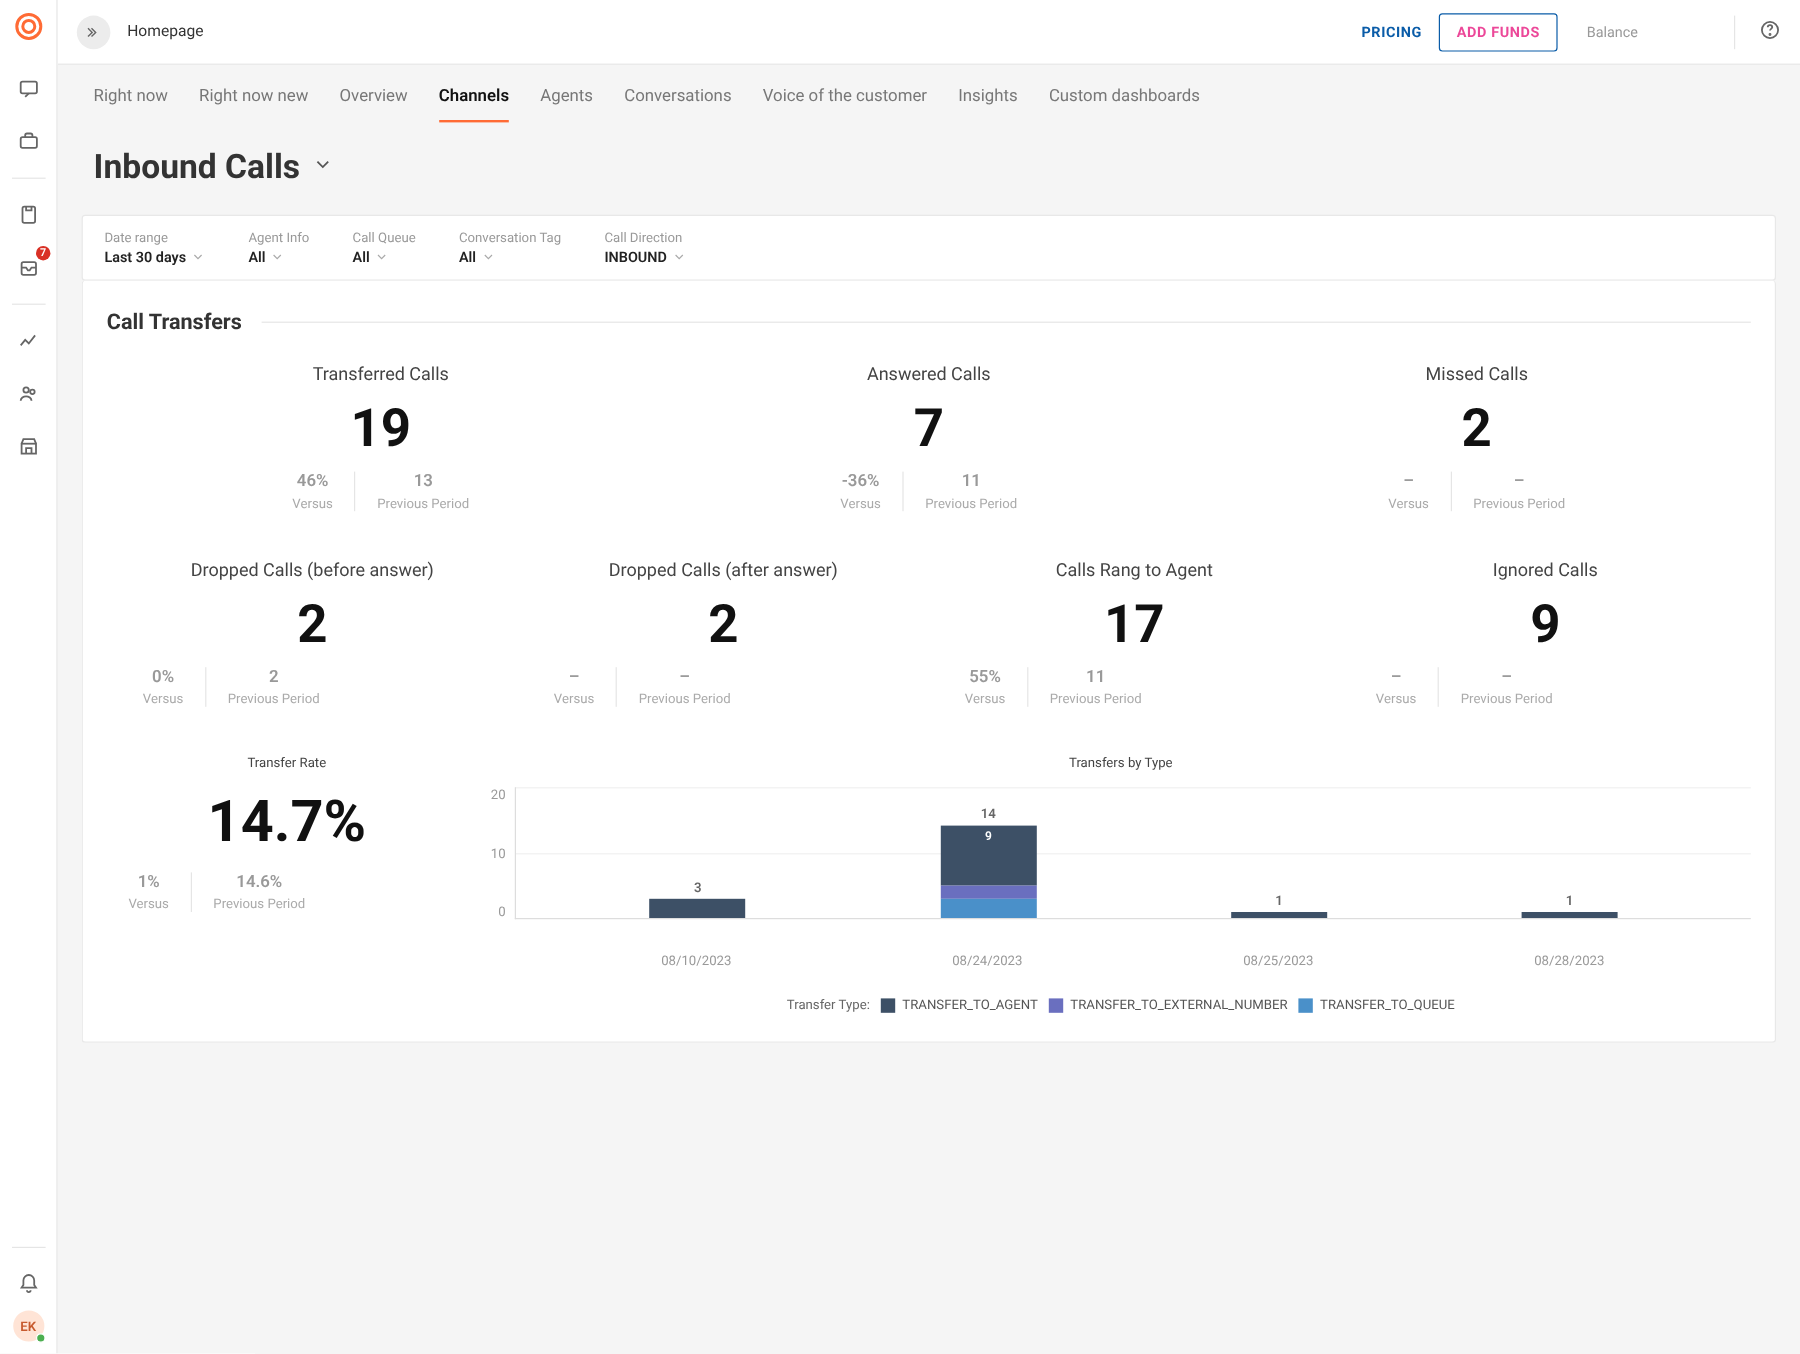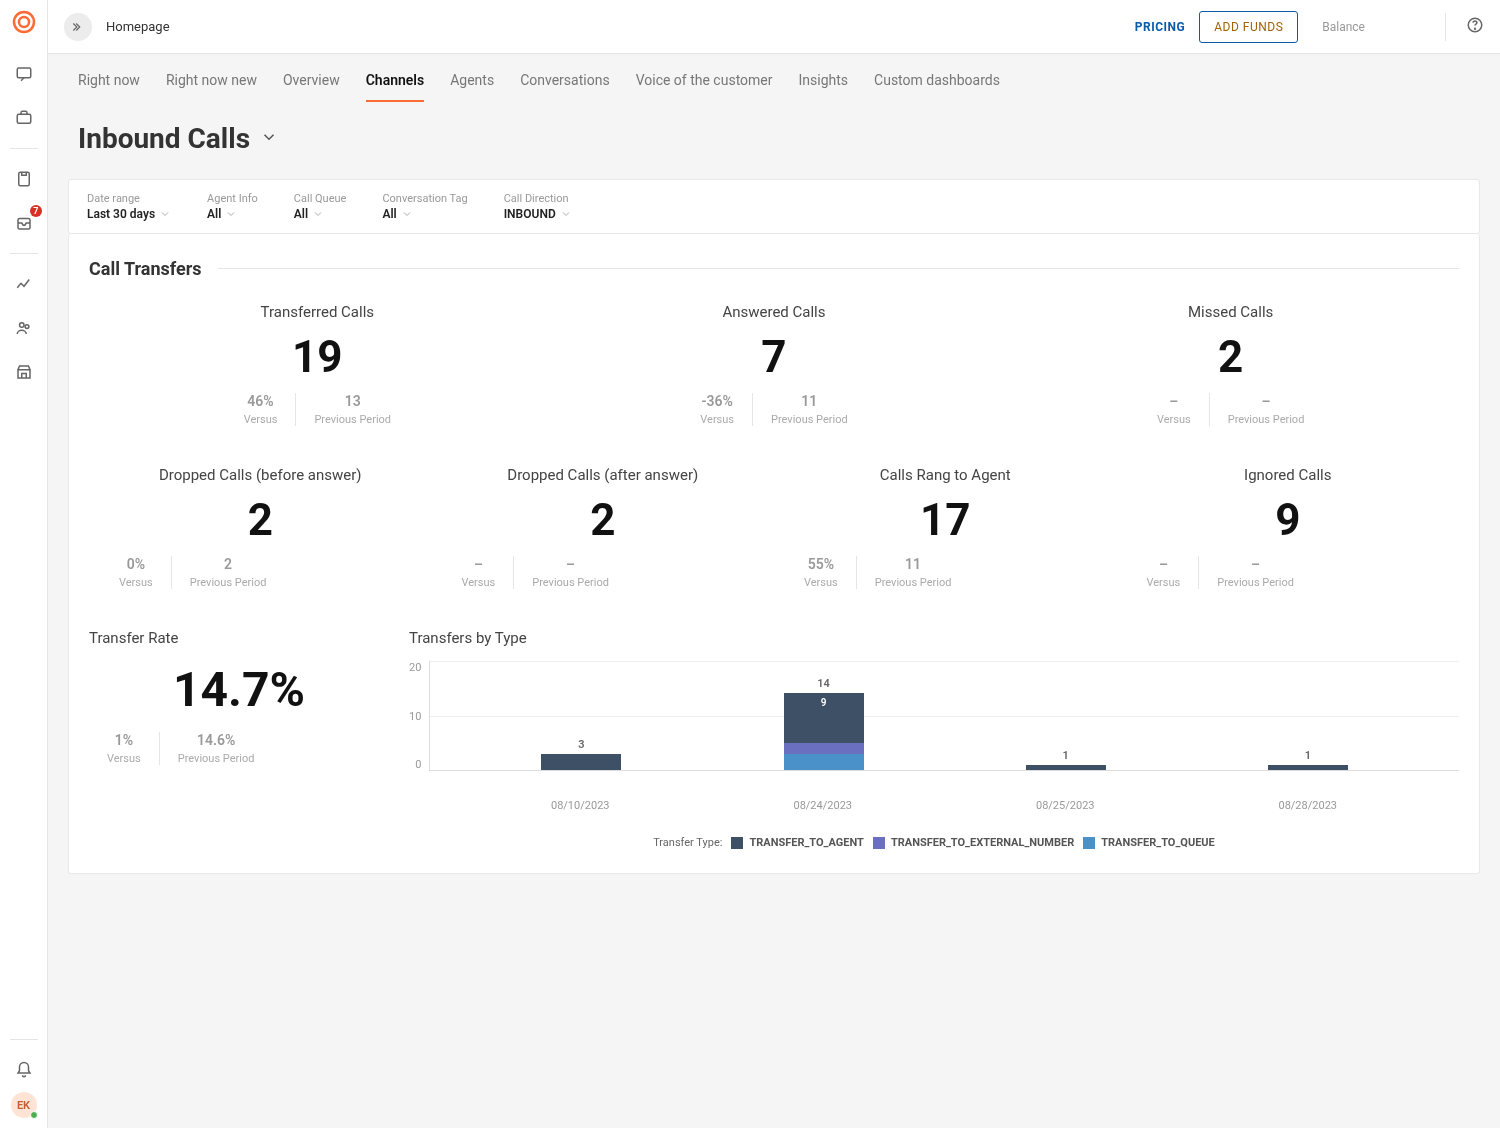--- a/index.html
+++ b/index.html
@@ -15,21 +15,21 @@
 .badge{position:absolute;top:-2px;right:-2px;background:#d93025;color:#fff;font-size:9px;line-height:12px;padding:0 3px;border-radius:6px;font-weight:600;}
 .avatar{width:26px;height:26px;border-radius:50%;background:#ffe4d6;color:#c75a2e;font-size:11px;font-weight:600;display:flex;align-items:center;justify-content:center;position:relative;margin-bottom:10px;}
 .status-dot{position:absolute;bottom:-1px;right:-1px;width:8px;height:8px;border-radius:50%;background:#4caf50;border:1.5px solid #fff;}
 .main{flex:1;display:flex;flex-direction:column;overflow:auto;}
 .topbar{height:54px;background:#fff;border-bottom:1px solid #e5e5e5;display:flex;align-items:center;padding:0 16px;}
 .collapse-btn{width:28px;height:28px;border-radius:50%;background:#ececec;display:flex;align-items:center;justify-content:center;margin-right:14px;cursor:pointer;color:#666;}
 .collapse-btn svg{width:14px;height:14px;}
 .page-title{font-size:13px;font-weight:400;}
 .topbar-spacer{flex:1;}
 .topbar-link{color:#0a5ca8;font-size:12px;font-weight:700;letter-spacing:.5px;margin:0 14px;cursor:pointer;}
-.btn-outline{border:1px solid #0a5ca8;color:#a16207;font-size:12px;font-weight:400;letter-spacing:.5px;padding:8px 14px;border-radius:3px;cursor:pointer;background:#fff;}
+.btn-outline{border:1px solid #0a5ca8;color:#ec4899;font-size:12px;font-weight:700;letter-spacing:.5px;padding:8px 14px;border-radius:3px;cursor:pointer;background:#fff;}
 .balance-label{font-size:12px;color:#999;margin-left:24px;margin-right:60px;}
 .vdiv{width:1px;height:28px;background:#e5e5e5;margin:0 20px;}
 .help-icon{color:#666;cursor:pointer;}
 .help-icon svg{width:18px;height:18px;}
 .content{padding:0;}
 .tabs{display:flex;padding:18px 30px 0 30px;gap:26px;font-size:14px;}
 .tab{color:#777;cursor:pointer;padding-bottom:12px;}
 .tab.active{color:#111;font-weight:600;border-bottom:2px solid #ff6b35;}
 .section-title-row{display:flex;align-items:center;padding:20px 30px 24px 30px;}
 .section-title{font-size:28px;font-weight:700;margin-right:10px;}
@@ -50,36 +50,36 @@
 .metric-title{font-size:15px;color:#444;margin-bottom:14px;}
 .metric-value{font-size:44px;font-weight:700;color:#111;line-height:1;margin-bottom:14px;}
 .metric-compare{display:flex;justify-content:flex-start;gap:0;font-size:12px;color:#999;}
 .compare-col{display:flex;flex-direction:column;align-items:center;padding:0 18px;}
 .compare-col:first-child{border-right:1px solid #e5e5e5;}
 .compare-val{font-size:14px;color:#999;font-weight:600;margin-bottom:4px;}
 .compare-lbl{font-size:11px;color:#aaa;}
 .bottom-row{display:flex;gap:20px;}
 .rate-card{width:300px;text-align:center;}
 .chart-card{flex:1;}
-.chart-title{font-size:15px;color:#444;text-align:left;margin-bottom:14px;}
+.chart-title{font-size:11px;color:#444;text-align:center;margin-bottom:14px;}
 .rate-value{font-size:48px;font-weight:700;color:#111;margin-bottom:14px;}
 .chart-area{display:flex;height:130px;}
 .y-axis{display:flex;flex-direction:column;justify-content:space-between;align-items:flex-end;font-size:11px;color:#999;padding-right:8px;height:110px;}
 .bars-zone{flex:1;position:relative;height:110px;border-left:1px solid #ddd;border-bottom:1px solid #ddd;display:flex;align-items:flex-end;justify-content:space-around;padding:0 30px;}
 .grid-line{position:absolute;left:0;right:0;height:1px;background:#f0f0f0;}
 .bar-group{position:relative;display:flex;flex-direction:column;align-items:center;width:57px;}
 .bar-total-label{font-size:11px;color:#666;font-weight:600;position:absolute;top:-16px;}
 .bar-stack{width:80px;display:flex;flex-direction:column;justify-content:flex-end;}
 .bar-seg{width:100%;}
 .bar-seg-label{position:absolute;color:#fff;font-size:10px;font-weight:600;width:100%;text-align:center;}
 .x-labels{display:flex;justify-content:space-around;font-size:11px;color:#999;padding:8px 30px 0 50px;}
 .x-labels div{width:80px;text-align:center;}
 .legend{display:flex;justify-content:center;gap:9px;margin-top:24px;font-size:11px;color:#555;flex-wrap:wrap;}
 .legend-title{color:#666;}
-.legend-item{display:flex;align-items:center;gap:6px;font-weight:bold;}
+.legend-item{display:flex;align-items:center;gap:6px;}
 .legend-swatch{width:12px;height:12px;}
 </style>
 </head>
 <body>
 
 <div class="app">
   <div class="sidebar">
     <div class="logo">
       <svg viewBox="0 0 24 24">
           <circle cx="12" cy="12" r="10" fill="none" stroke="#ff6b35" stroke-width="2.5"></circle>

